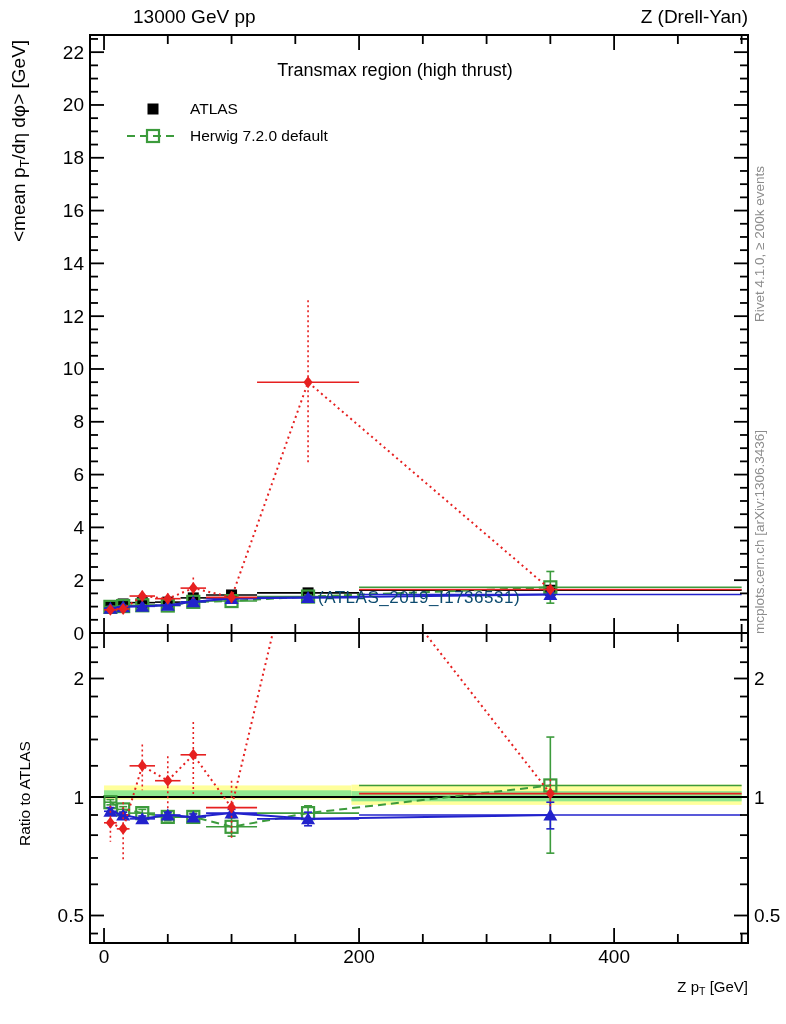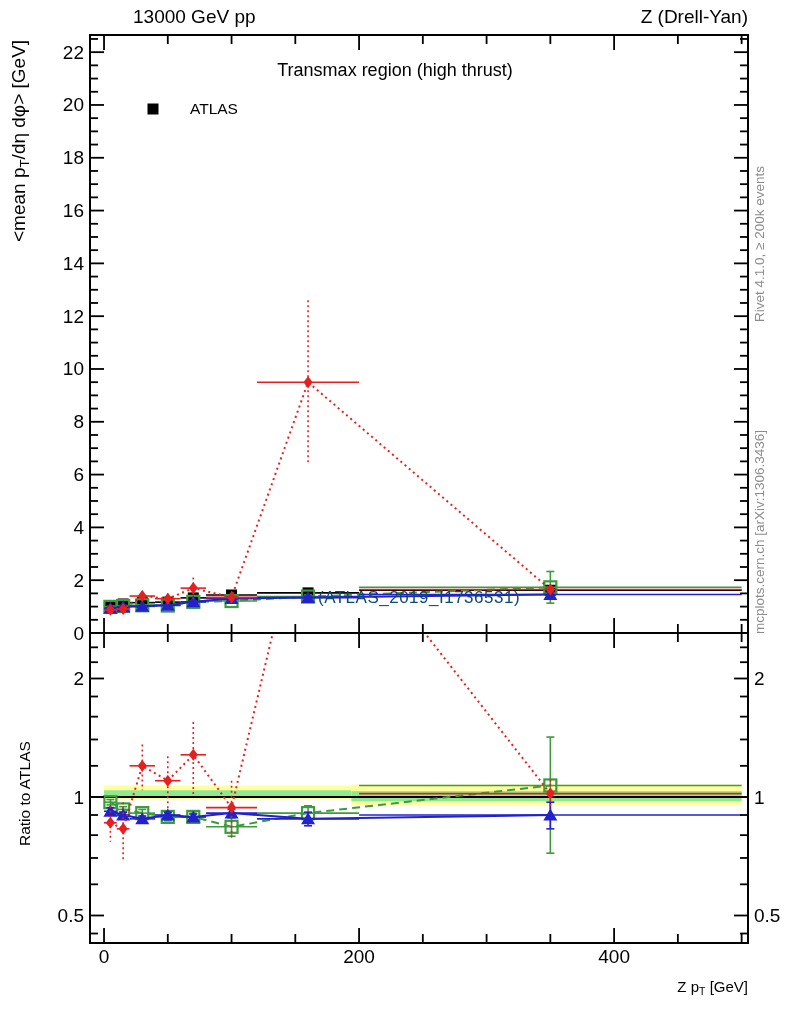--- a/index.html
+++ b/index.html
@@ -494,20 +494,27 @@
 
   <div class="ovl plot-title">Transmax region (high thrust)</div>
 
   <div class="ovl legend">
     <div class="legend-row">
       <svg class="legend-swatch" viewBox="0 0 56 16">
           <rect x="22.5" y="2.5" width="11" height="11" fill="#000000"></rect>
         </svg>
       <span class="legend-label">ATLAS</span>
     </div>
+    <div class="legend-row">
+      <svg class="legend-swatch" viewBox="0 0 56 16">
+          <line x1="2" x2="54" y1="8" y2="8" stroke="#3c9b3c" stroke-width="2" stroke-dasharray="8 5"></line>
+          <rect x="22" y="2" width="12" height="12" fill="none" stroke="#3c9b3c" stroke-width="2.2"></rect>
+        </svg>
+      <span class="legend-label">Herwig 7.2.0 default</span>
+    </div>
   </div>
 
   <div class="ovl watermark">(ATLAS_2019_I1736531)</div>
 
   <div class="ovl ylab vrot"><span>&lt;mean p</span><sub>T</sub><span>/dη dφ&gt; [GeV]</span></div>
 
   <div class="ovl ratiolab vrot">Ratio to ATLAS</div>
 
   <div class="ovl sidecap rivet vrot">Rivet 4.1.0, ≥ 200k events</div>
   <div class="ovl sidecap mcplots vrot">mcplots.cern.ch [arXiv:1306.3436]</div>

